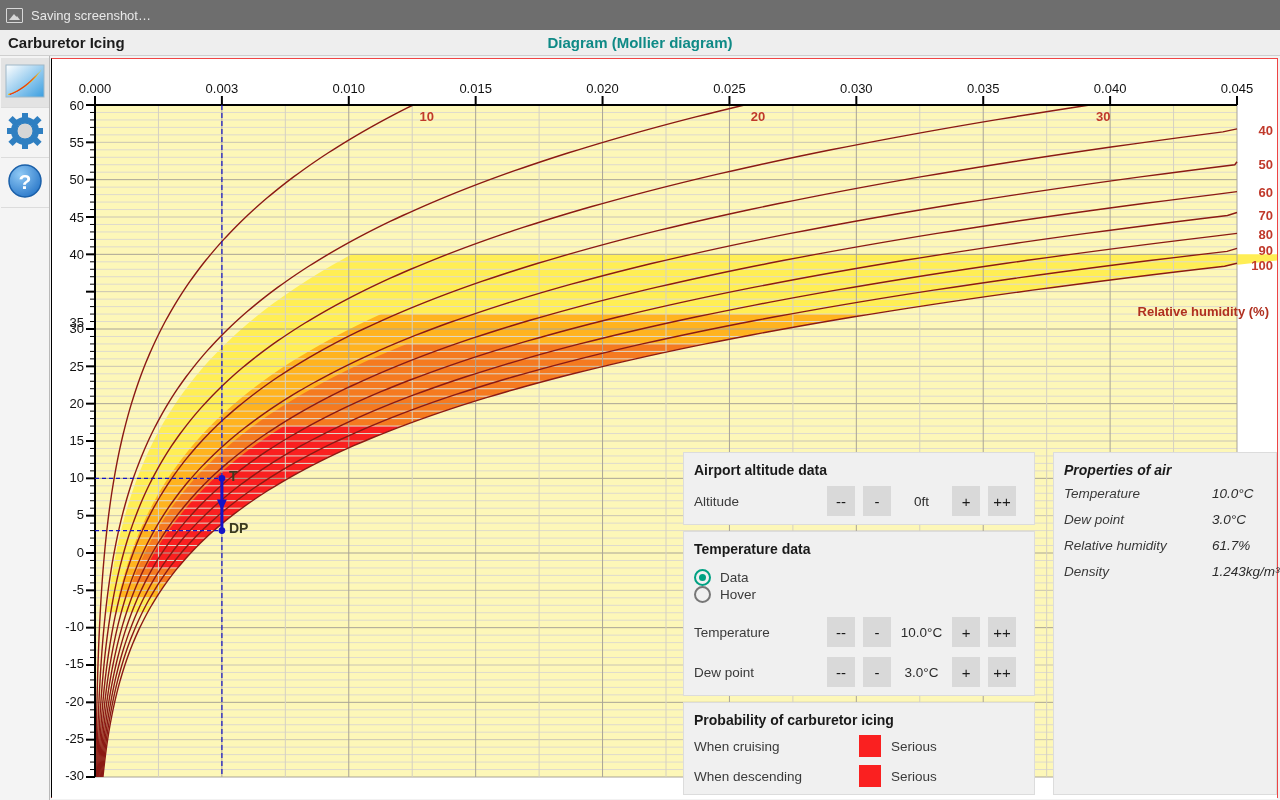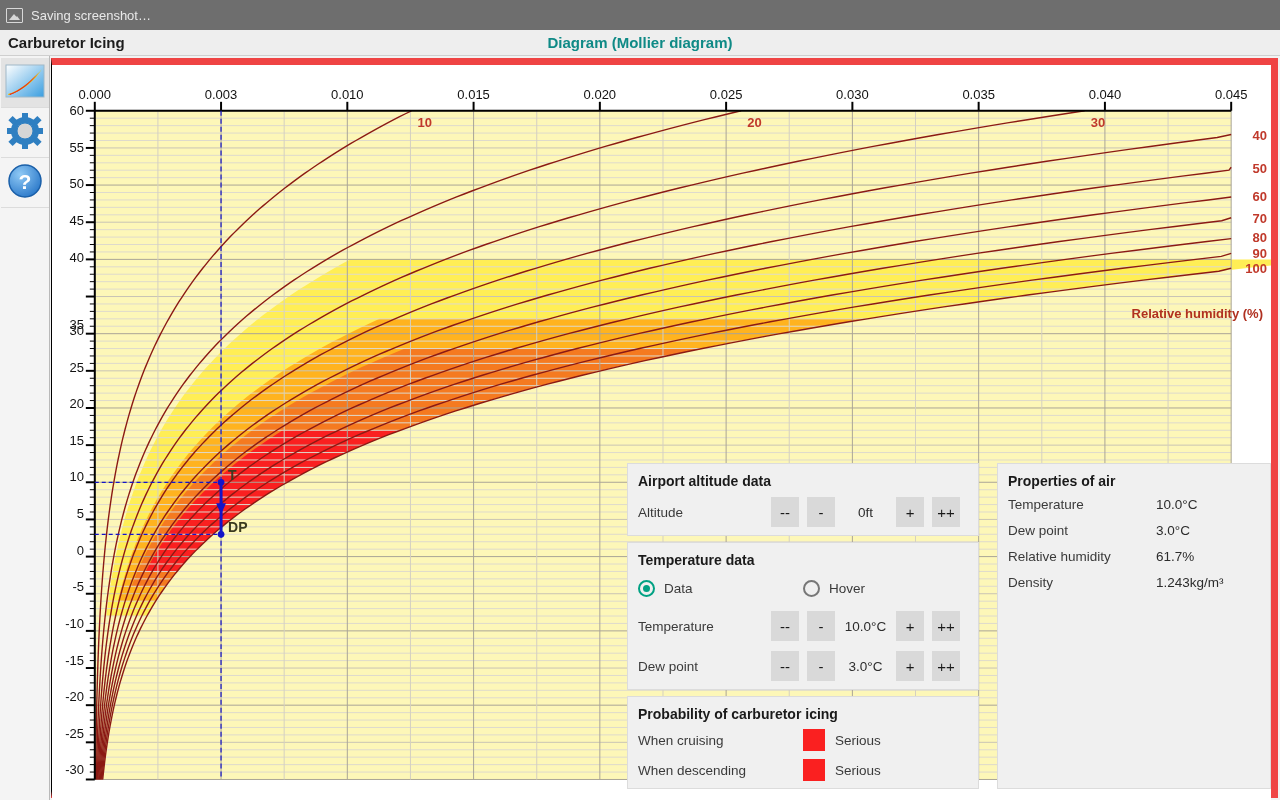--- a/index.html
+++ b/index.html
@@ -59,21 +59,21 @@
   .side-btn {
     width: 48px; height: 50px; display: flex;
     align-items: center; justify-content: center;
     border-bottom: 1px solid #dcdcdc; position: relative;
   }
   .side-btn.selected { background: #e3e3e3; }
 
   
   #chart-wrap {
     flex: 1; position: relative; background: #86efac;
-    border: 7px solid #ef4444; border-left: 1px solid #000;
+    border: 1px solid #ef4444; border-left: 1px solid #000;
     margin: 2px 2px 2px 1px;
   }
   #chart { position: absolute; inset: 0; }
 
   .axis-title {
     position: absolute; font-size: 13px; font-weight: bold; color: #111;
     white-space: nowrap;
   }
   #x-title-left  { left: 12px; top: 4px; }
   #x-title-right { right: 8px; top: 4px; }
@@ -122,38 +122,38 @@
   .step-btn {
     width: 36px; height: 30px; background: #d9d9d9; border: none;
     font-size: 15px; color: #1a1a1a; font-family: inherit;
     display: flex; align-items: center; justify-content: center;
     margin-right: 8px; cursor: pointer;
   }
   .step-val {
     width: 58px; text-align: center; font-size: 13.5px;
     color: #2c2c2c; margin-right: 8px;
   }
-  .radio-row { display: flex; padding: 6px 10px 12px 10px; font-size: 13.5px; }
+  .radio-row { display: flex; padding: 6px 10px 12px 10px; font-size: 13.5px; flex-direction: column; }
   .radio { display: flex; align-items: center; gap: 9px; width: 174px; color: #3a3a3a; }
   .radio-dot {
     width: 17px; height: 17px; border-radius: 50%;
     border: 2px solid #777; position: relative; flex: none;
   }
   .radio-dot.on { border-color: #00a183; }
   .radio-dot.on::after {
     content: ""; position: absolute; inset: 3px; border-radius: 50%;
     background: #00a183;
   }
   .prob-row {
     display: flex; align-items: center; padding: 1px 10px 7px 10px;
     font-size: 13.5px; color: #3a3a3a;
   }
   .prob-row .lbl { width: 165px; flex: none; }
   .swatch { width: 22px; height: 22px; margin-right: 10px; flex: none; }
-  .prop-card { width: 274px; align-self: stretch; }
+  .prop-card { width: 224px; align-self: stretch; font-style: italic; }
   .prop-row {
     display: flex; padding: 2px 10px 9px 10px; font-size: 13.5px; color: #3a3a3a;
   }
   .prop-row .pname { width: 148px; flex: none; }
   .prop-row .pval { color: #2c2c2c; }
 </style>
 </head>
 <body>
 
 <div id="statusbar">

